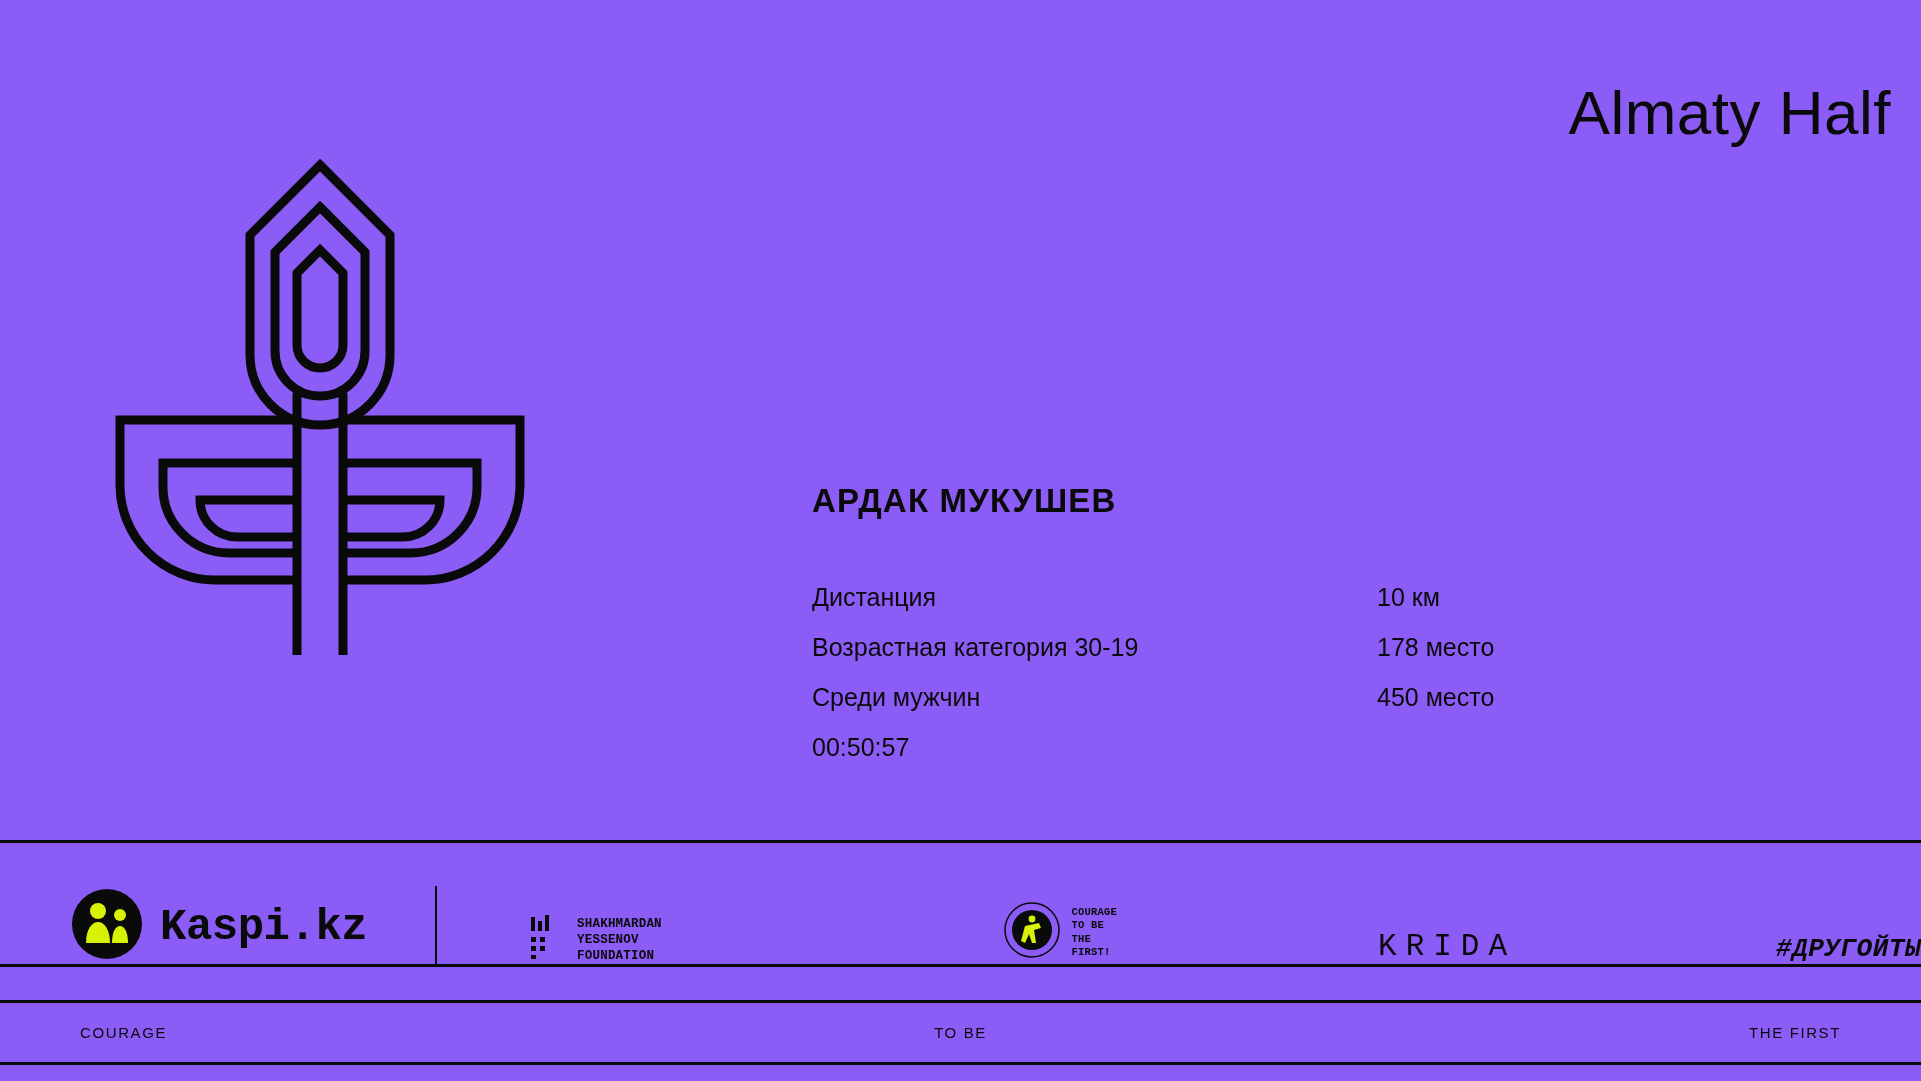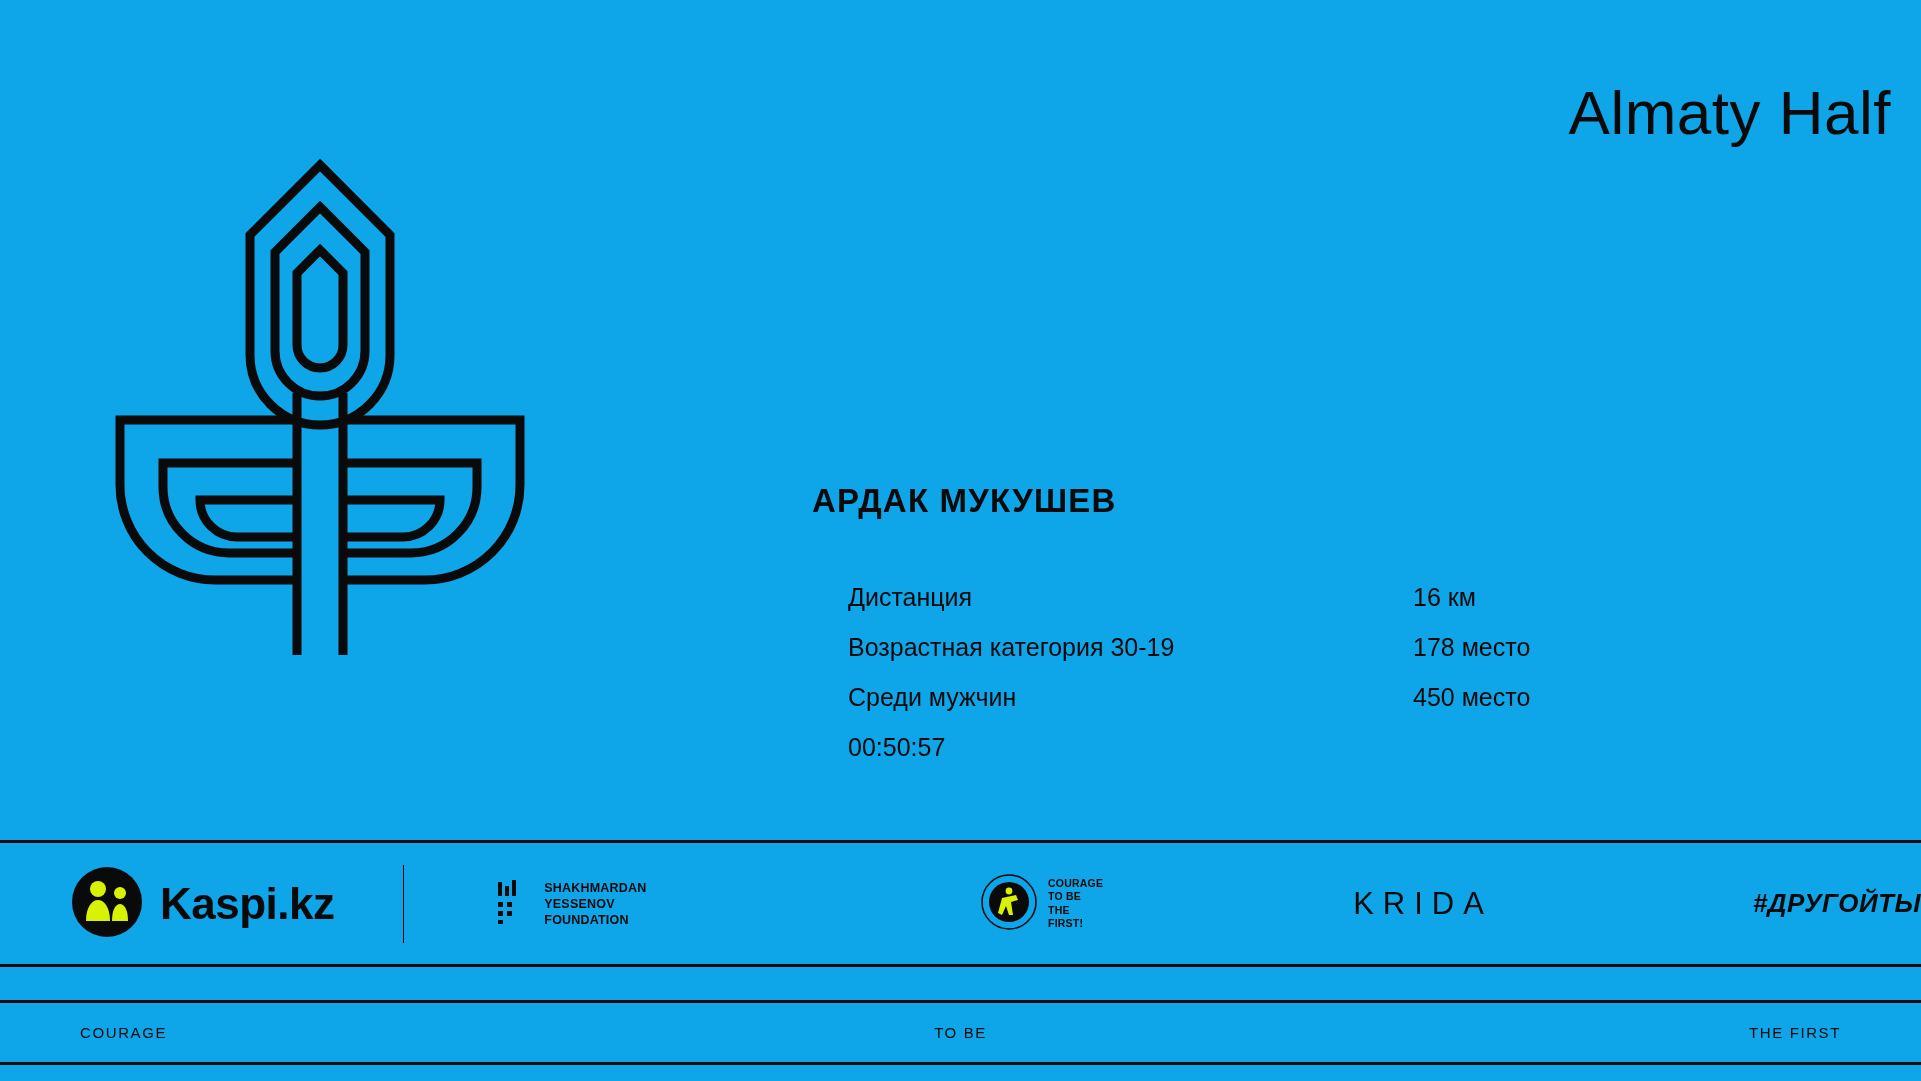--- a/index.html
+++ b/index.html
@@ -7,21 +7,21 @@
     padding: 0;
     background: #ffffff;
   }
   body {
     font-family: "Liberation Sans", sans-serif;
   }
   .certificate {
     position: relative;
     width: 1921px;
     height: 1081px;
-    background: #0ea5e9;
+    background: #8b5cf6;
     overflow: hidden;
     box-sizing: border-box;
   }
 
   
   .main-area {
     position: absolute;
     left: 0;
     top: 0;
     width: 1921px;
@@ -74,21 +74,20 @@
     position: absolute;
     left: 812px;
     top: 572px;
     width: 860px;
     color: #0a0a0a;
     font-size: 25px;
     line-height: 50px;
   }
   .result-row {
     display: flex;
-    margin-left: 36px;
   }
   .result-label {
     width: 565px;
     flex: none;
   }
   .result-value {
     flex: 1;
   }
 
   
@@ -104,21 +103,22 @@
   .divider.low-bar { top: 1000px; }
   .divider.bottom-bar { top: 1062px; }
 
   .sponsor-bar {
     position: absolute;
     left: 0;
     top: 843px;
     width: 1921px;
     height: 121px;
     display: flex;
-    align-items: center;
+    align-items: flex-end;
+    font-family: Liberation Mono, monospace;
   }
   .kaspi {
     display: flex;
     align-items: center;
     margin-left: 72px;
   }
   .kaspi-name {
     font-size: 44px;
     font-weight: bold;
     letter-spacing: -0.5px;
@@ -234,21 +234,21 @@
 
     <div class="title-block">
       <div class="event-title">Almaty Half</div>
     </div>
 
     <div class="athlete-name">АРДАК МУКУШЕВ</div>
 
     <div class="results">
       <div class="result-row">
         <div class="result-label">Дистанция</div>
-        <div class="result-value">16 км</div>
+        <div class="result-value">10 км</div>
       </div>
       <div class="result-row">
         <div class="result-label">Возрастная категория 30-19</div>
         <div class="result-value">178 место</div>
       </div>
       <div class="result-row">
         <div class="result-label">Среди мужчин</div>
         <div class="result-value">450 место</div>
       </div>
       <div class="result-row">

